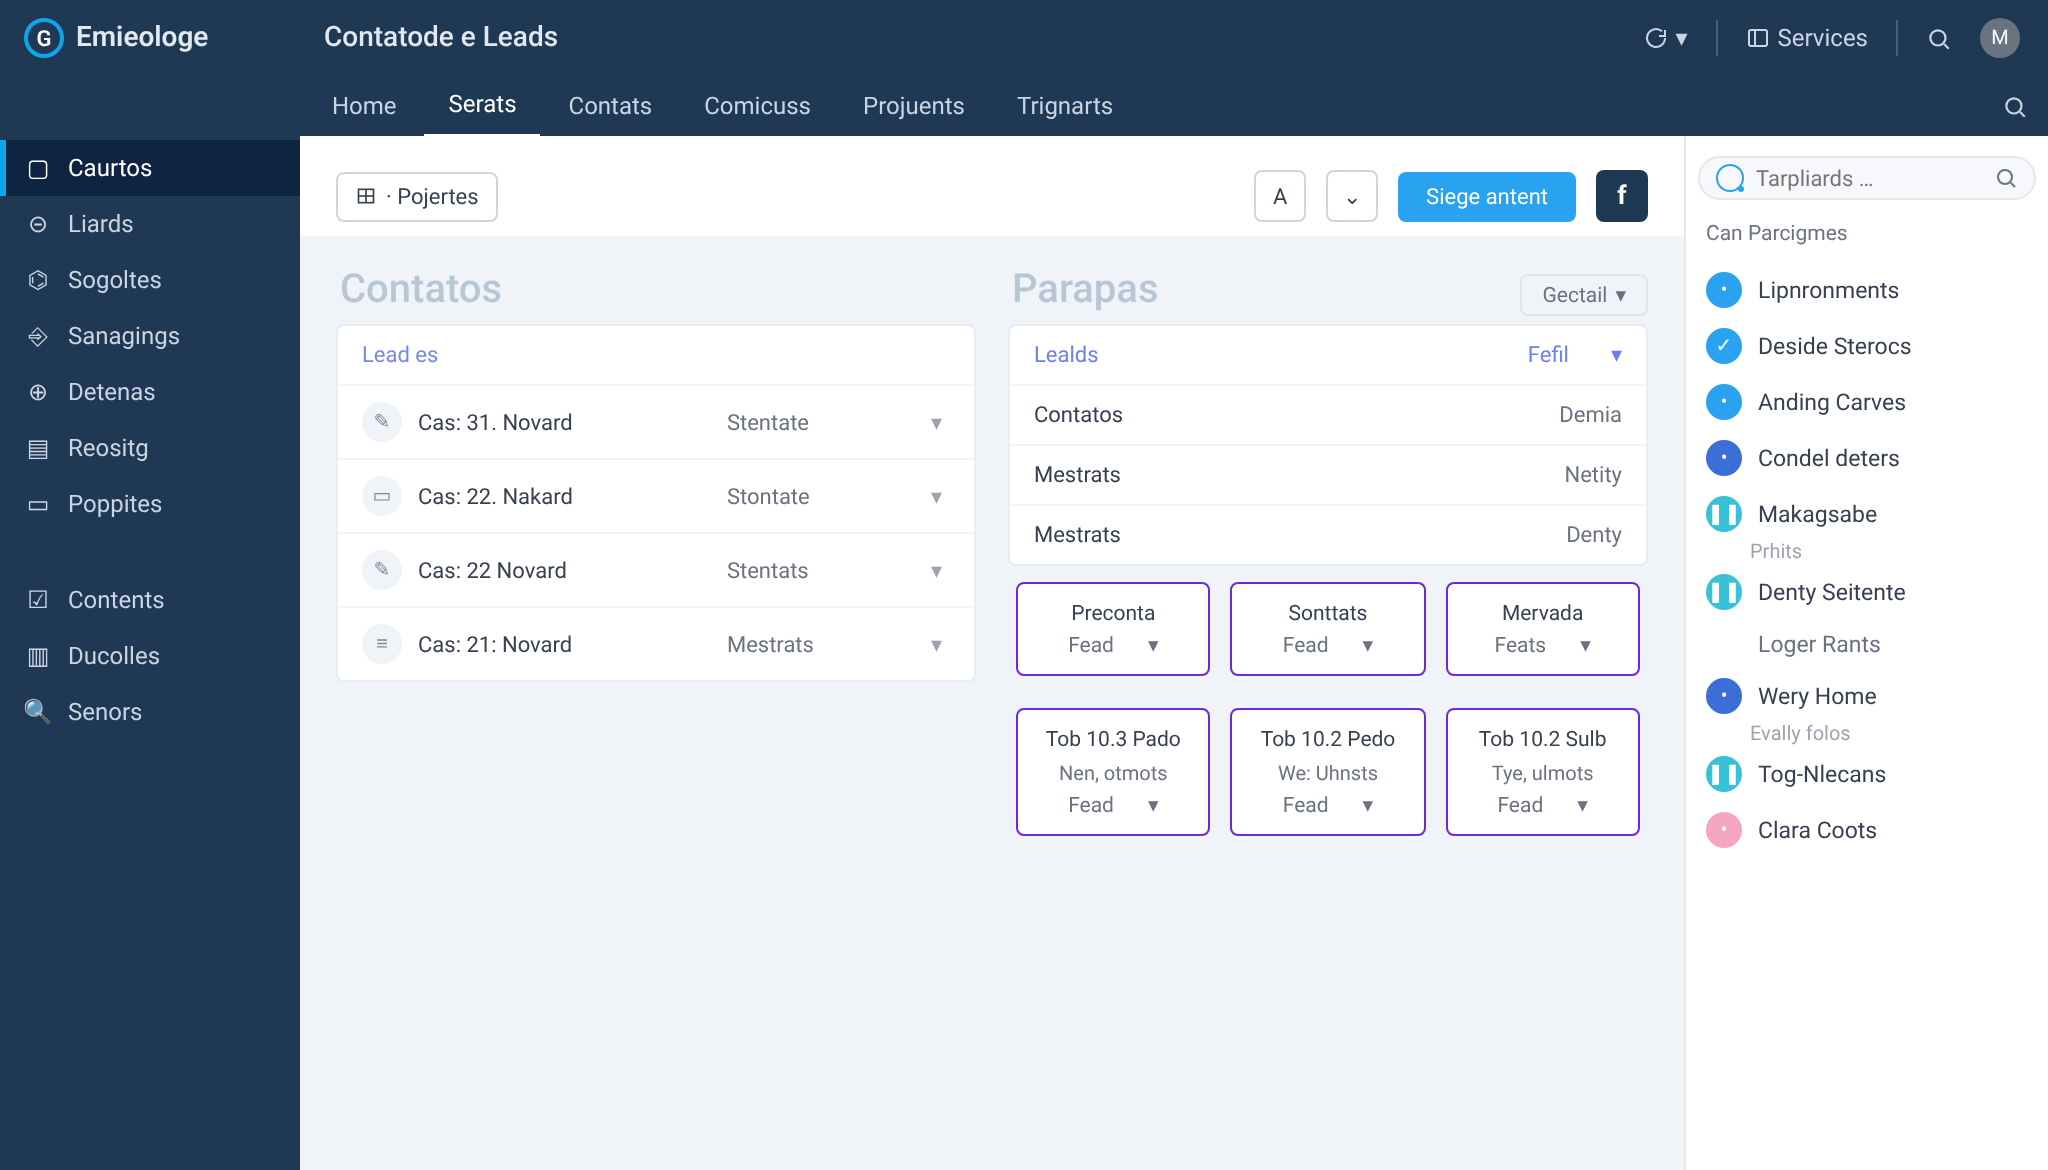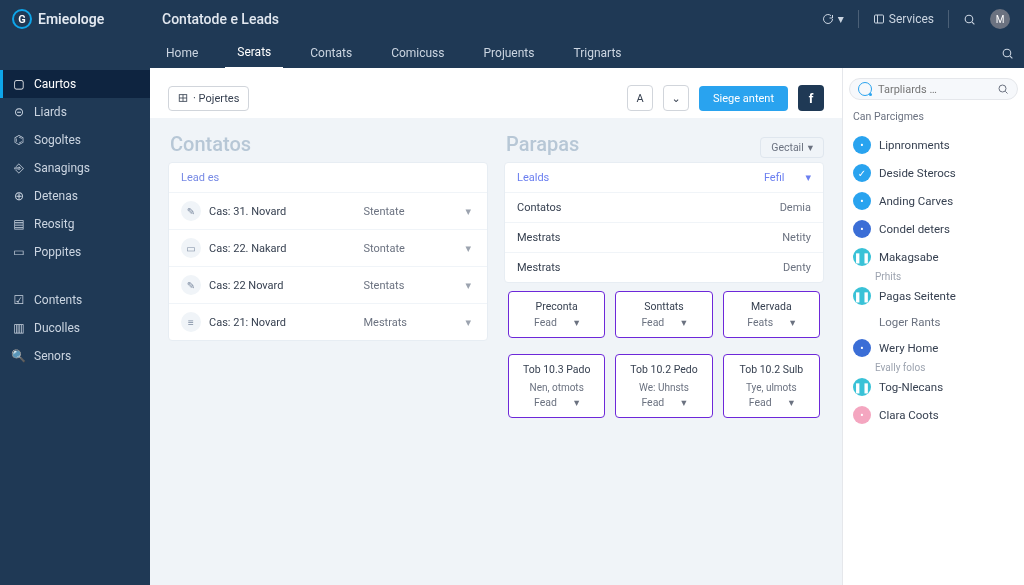--- a/index.html
+++ b/index.html
@@ -22,21 +22,21 @@
   .side-sec { padding-top: 6px; }
   .side-item { display: flex; align-items: center; gap: 8px; padding: 7px 12px; cursor: pointer; font-size: 12px; }
   .side-item.active { background: #0e2440; border-left: 3px solid #0ea5e9; padding-left: 9px; color: #fff; }
   .side-item .ic { width: 14px; height: 14px; display: flex; align-items: center; justify-content: center; font-size: 12px; }
   .side-sep { height: 14px; }
 
   
   .main { grid-column: 2; grid-row: 2; display: grid; grid-template-rows: 30px 50px 1fr; grid-template-columns: 1fr 182px; overflow: hidden; }
 
   
-  .tabs { grid-column: 1 / 3; background: #1f3955; display: flex; align-items: center; gap: 15px; padding-left: 4px; position: relative; }
+  .tabs { grid-column: 1 / 3; background: #1f3955; display: flex; align-items: center; gap: 2px; padding-left: 4px; position: relative; }
   .tab { color: #cbd5e1; padding: 8px 12px; font-size: 12px; cursor: pointer; }
   .tab.active { color: #fff; border-bottom: 2px solid #fff; }
   .tabs .search-right { position: absolute; right: 10px; color: #cbd5e1; }
 
   
   .toolbar { grid-column: 1; display: flex; align-items: center; gap: 10px; padding: 10px 18px 0 18px; background: #fff; }
   .btn-out { border: 1px solid #d1d5db; background: #fff; border-radius: 4px; padding: 5px 9px; font-size: 11px; color: #374151; display: flex; align-items: center; gap: 5px; cursor: pointer; }
   .spacer { flex: 1; }
   .btn-square { width: 26px; height: 26px; border: 1px solid #d1d5db; border-radius: 4px; display: flex; align-items: center; justify-content: center; font-size: 11px; color: #374151; cursor: pointer; }
   .btn-primary { background: #29a3ef; border: none; color: #fff; border-radius: 4px; padding: 6px 14px; font-size: 11px; cursor: pointer; }
@@ -232,21 +232,21 @@
             <span class="badge b-dblue">•</span>
             <span>Condel deters</span>
           </div>
           <div class="rp-item">
             <span class="badge b-teal">❚❚</span>
             <span>Makagsabe</span>
           </div>
           <div class="rp-sub2">Prhits</div>
           <div class="rp-item">
             <span class="badge b-teal">❚❚</span>
-            <span>Pagas Seitente</span>
+            <span>Denty Seitente</span>
           </div>
           <div class="rp-item nolead">Loger Rants</div>
           <div class="rp-item">
             <span class="badge b-dblue">•</span>
             <span>Wery Home</span>
           </div>
           <div class="rp-sub2">Evally folos</div>
           <div class="rp-item">
             <span class="badge b-teal">❚❚</span>
             <span>Tog-Nlecans</span>

